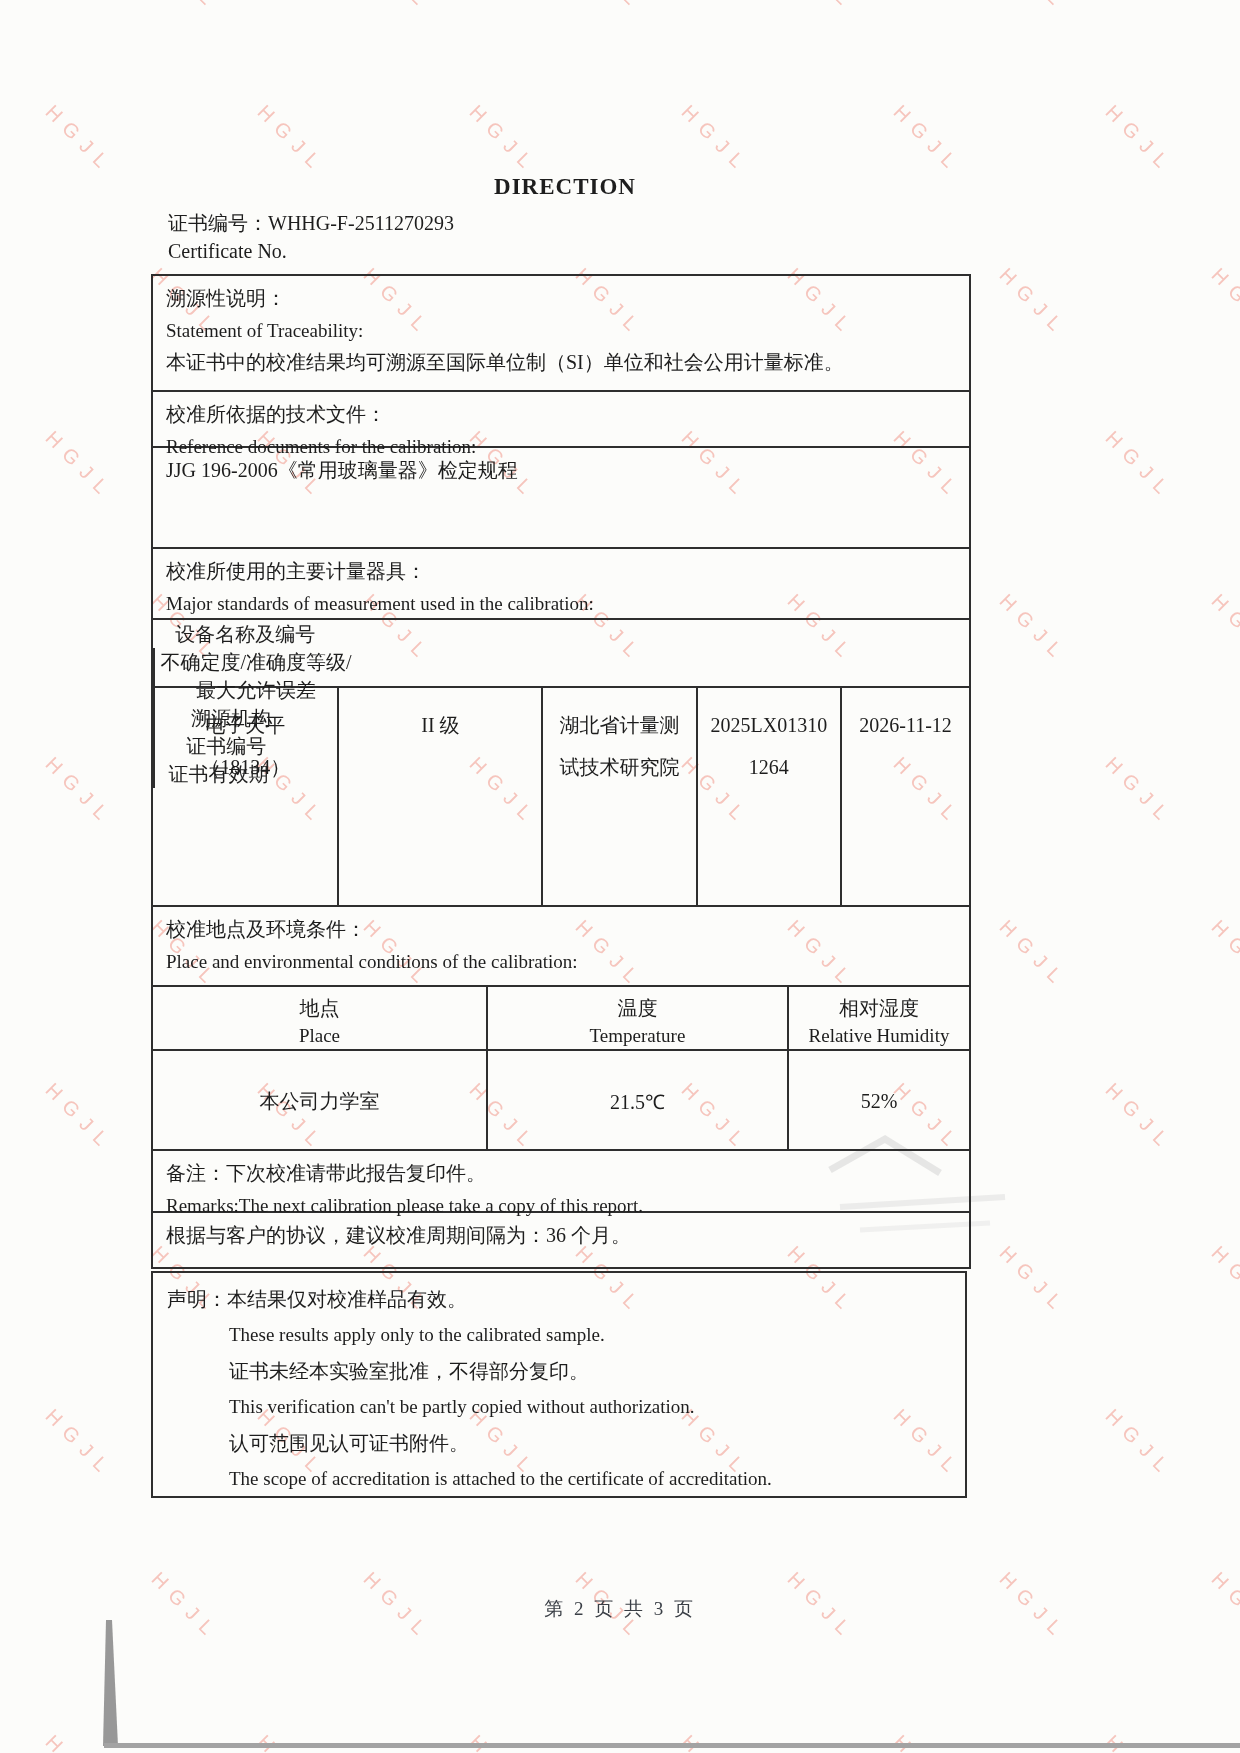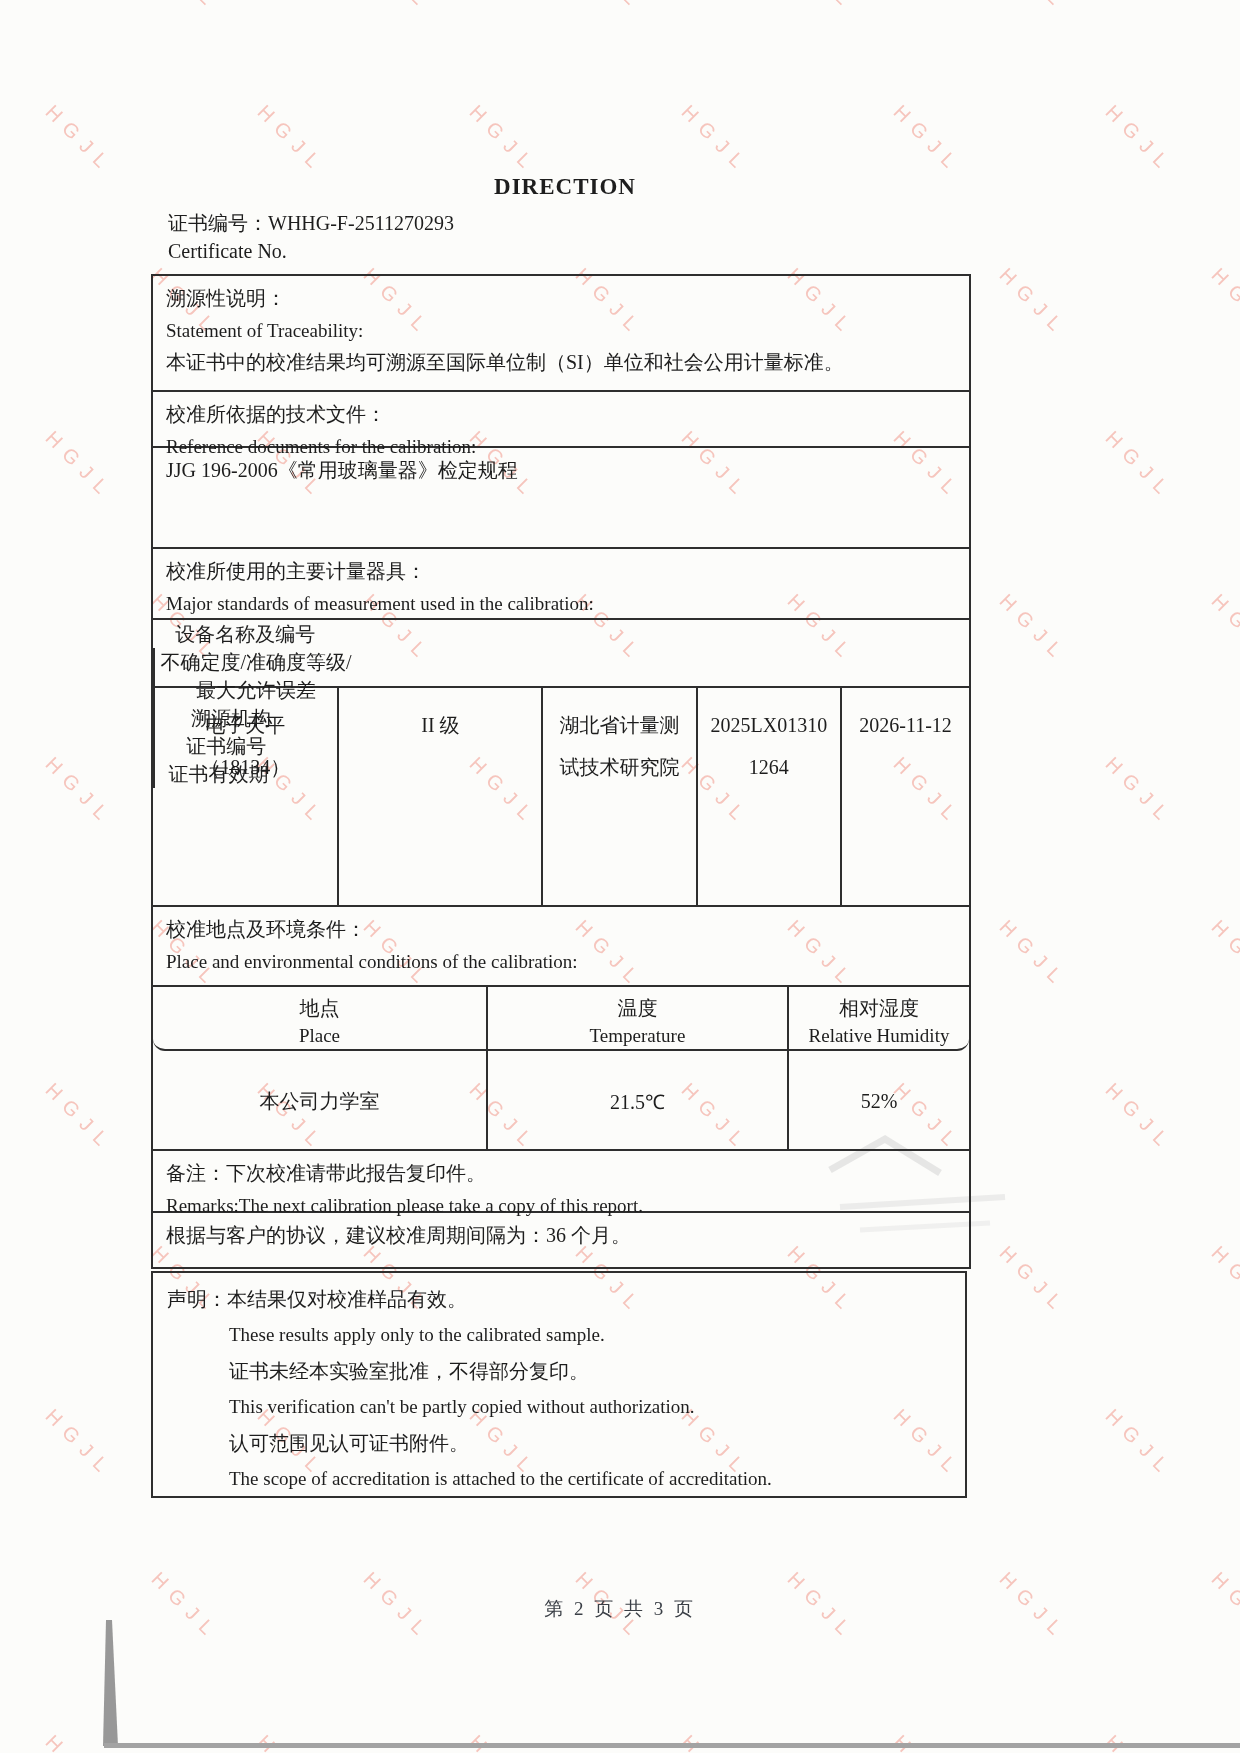--- a/index.html
+++ b/index.html
@@ -52,21 +52,21 @@
 
   
   .eq-head { height:68px; border-bottom:2px solid #2e2e2e;flex-direction:column; }
   .eq-head .gcell { display:flex; flex-direction:column; justify-content:center; font-size:20px; line-height:28px; }
   .eq-body { height:217px; }
   .eq-body .gcell { padding-top:16px; font-size:20px; line-height:42px; }
   .eqc1 { width:22.6%; } .eqc2 { width:25.0%; } .eqc3 { width:18.9%; }
   .eqc4 { width:17.7%; } .eqc5 { width:15.8%; }
 
   
-  .env-head { height:64px; border-bottom:2px solid #2e2e2e;border-radius:12px; }
+  .env-head { height:64px; border-bottom:2px solid #2e2e2e; }
   .env-head .gcell { padding-top:6px; }
   .env-head .cnh { font-size:20px; line-height:30px; }
   .env-head .enh { font-size:19px; line-height:26px; }
   .env-body { height:100px; }
   .env-body .gcell { display:flex; align-items:center; justify-content:center; font-size:20px; }
   .envc1 { width:40.8%; } .envc2 { width:36.9%; } .envc3 { width:22.3%; }
 
   .decl-box { top:1271px; height:227px; padding:8px 14px; box-sizing:border-box; }
   .decl-line { font-size:20px; line-height:36px; }
   .decl-line.en-line { font-size:19px; }

